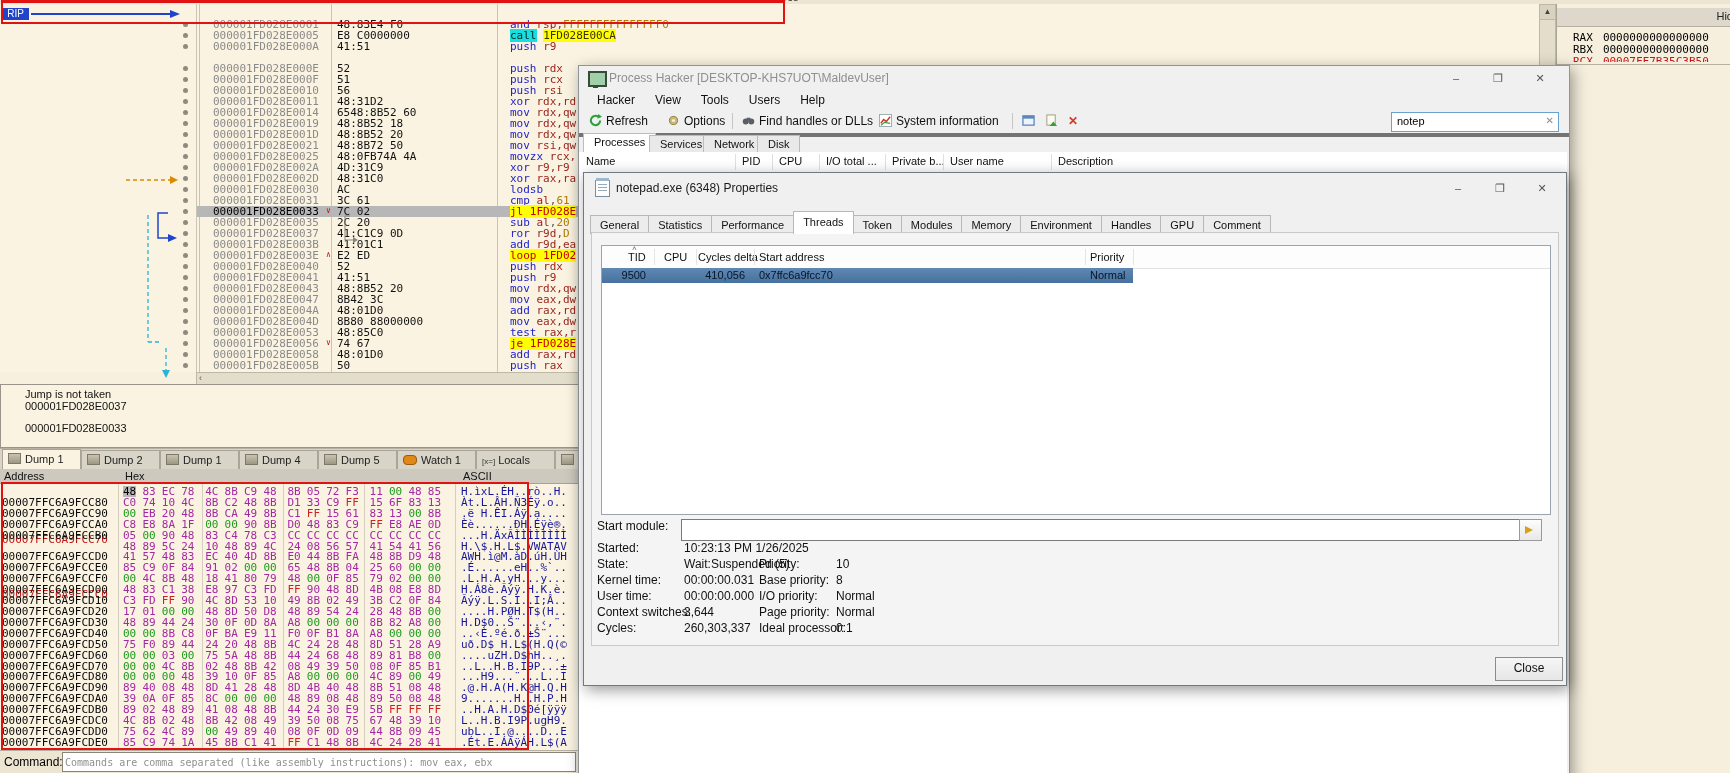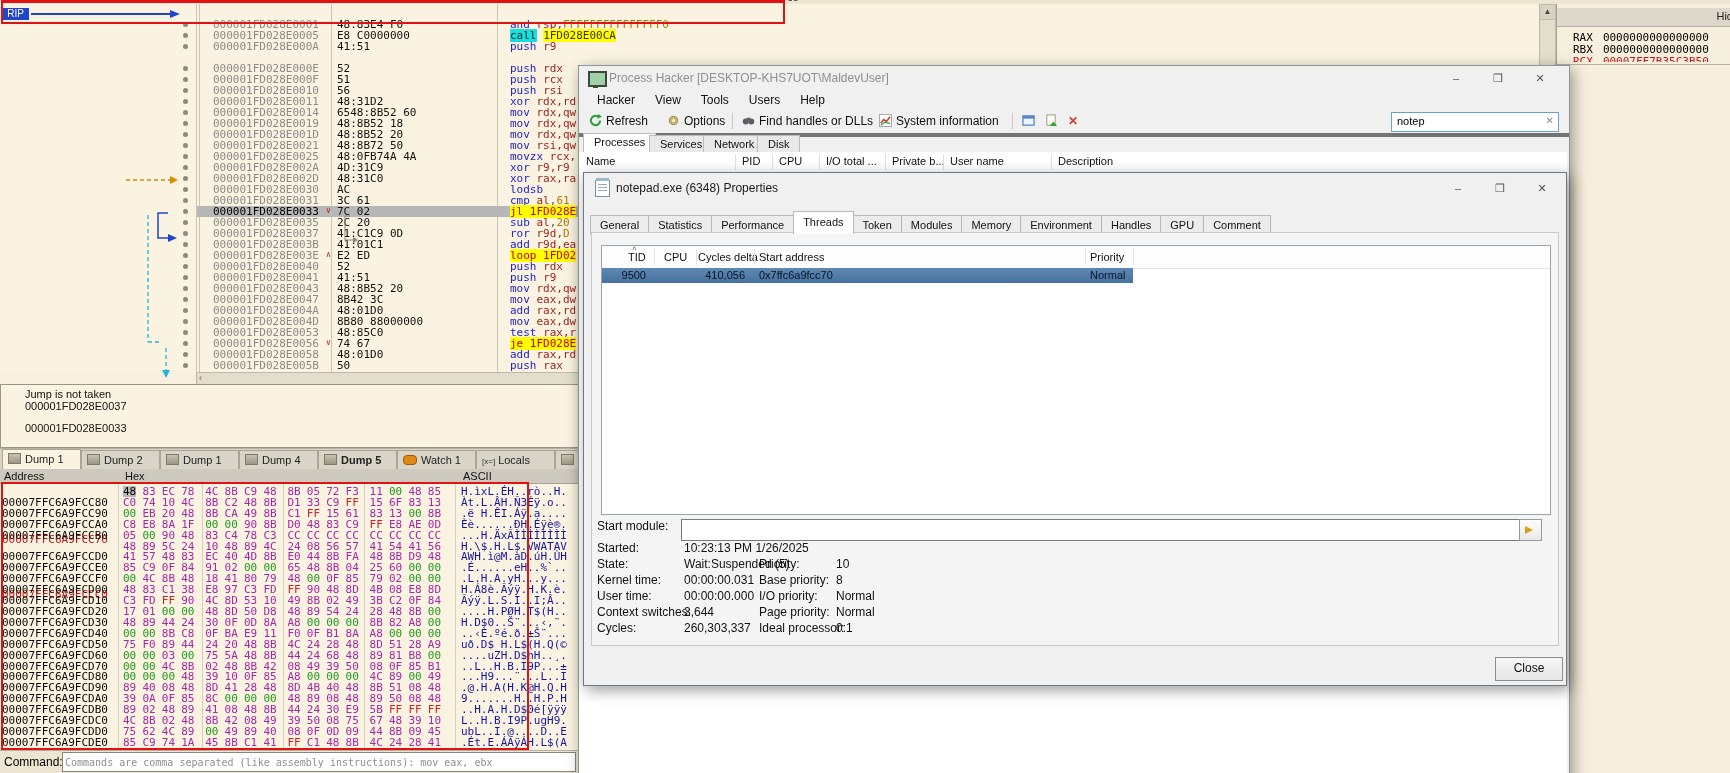--- a/index.html
+++ b/index.html
@@ -363,21 +363,21 @@
       <div style="top:3px">Jump is not taken</div>
       <div style="top:15px">000001FD028E0037</div>
       <div style="top:37px">000001FD028E0033</div>
     </div>
 
     <div class="dumptabs" id="dumptabs">
         <div class="dtab active" style="left: 2px;"><span class="ticon"></span><span>Dump 1</span></div>
         <div class="dtab" style="left: 81px;"><span class="ticon"></span><span>Dump 2</span></div>
         <div class="dtab" style="left: 160px;"><span class="ticon"></span><span>Dump 1</span></div>
         <div class="dtab" style="left: 239px;"><span class="ticon"></span><span>Dump 4</span></div>
-        <div class="dtab" style="left: 318px; font-weight: bold;"><span class="ticon"></span><span>Dump 5</span></div>
+        <div class="dtab" style="left: 318px;"><span class="ticon"></span><span>Dump 5</span></div>
         <div class="dtab" style="left: 397px;"><span class="wicon"></span><span>Watch 1</span></div>
         <div class="dtab" style="left: 476px;"><span class="licon">[x=]</span><span>Locals</span></div>
         <div class="dtab" style="left: 555px;"><span class="ticon"></span><span>Struct</span></div>
       </div>
 
     <div class="dump" id="dump">
       <div class="dumphead">
         <span style="left:4px">Address</span>
         <span style="left:125px">Hex</span>
         <span style="left:463px">ASCII</span>

